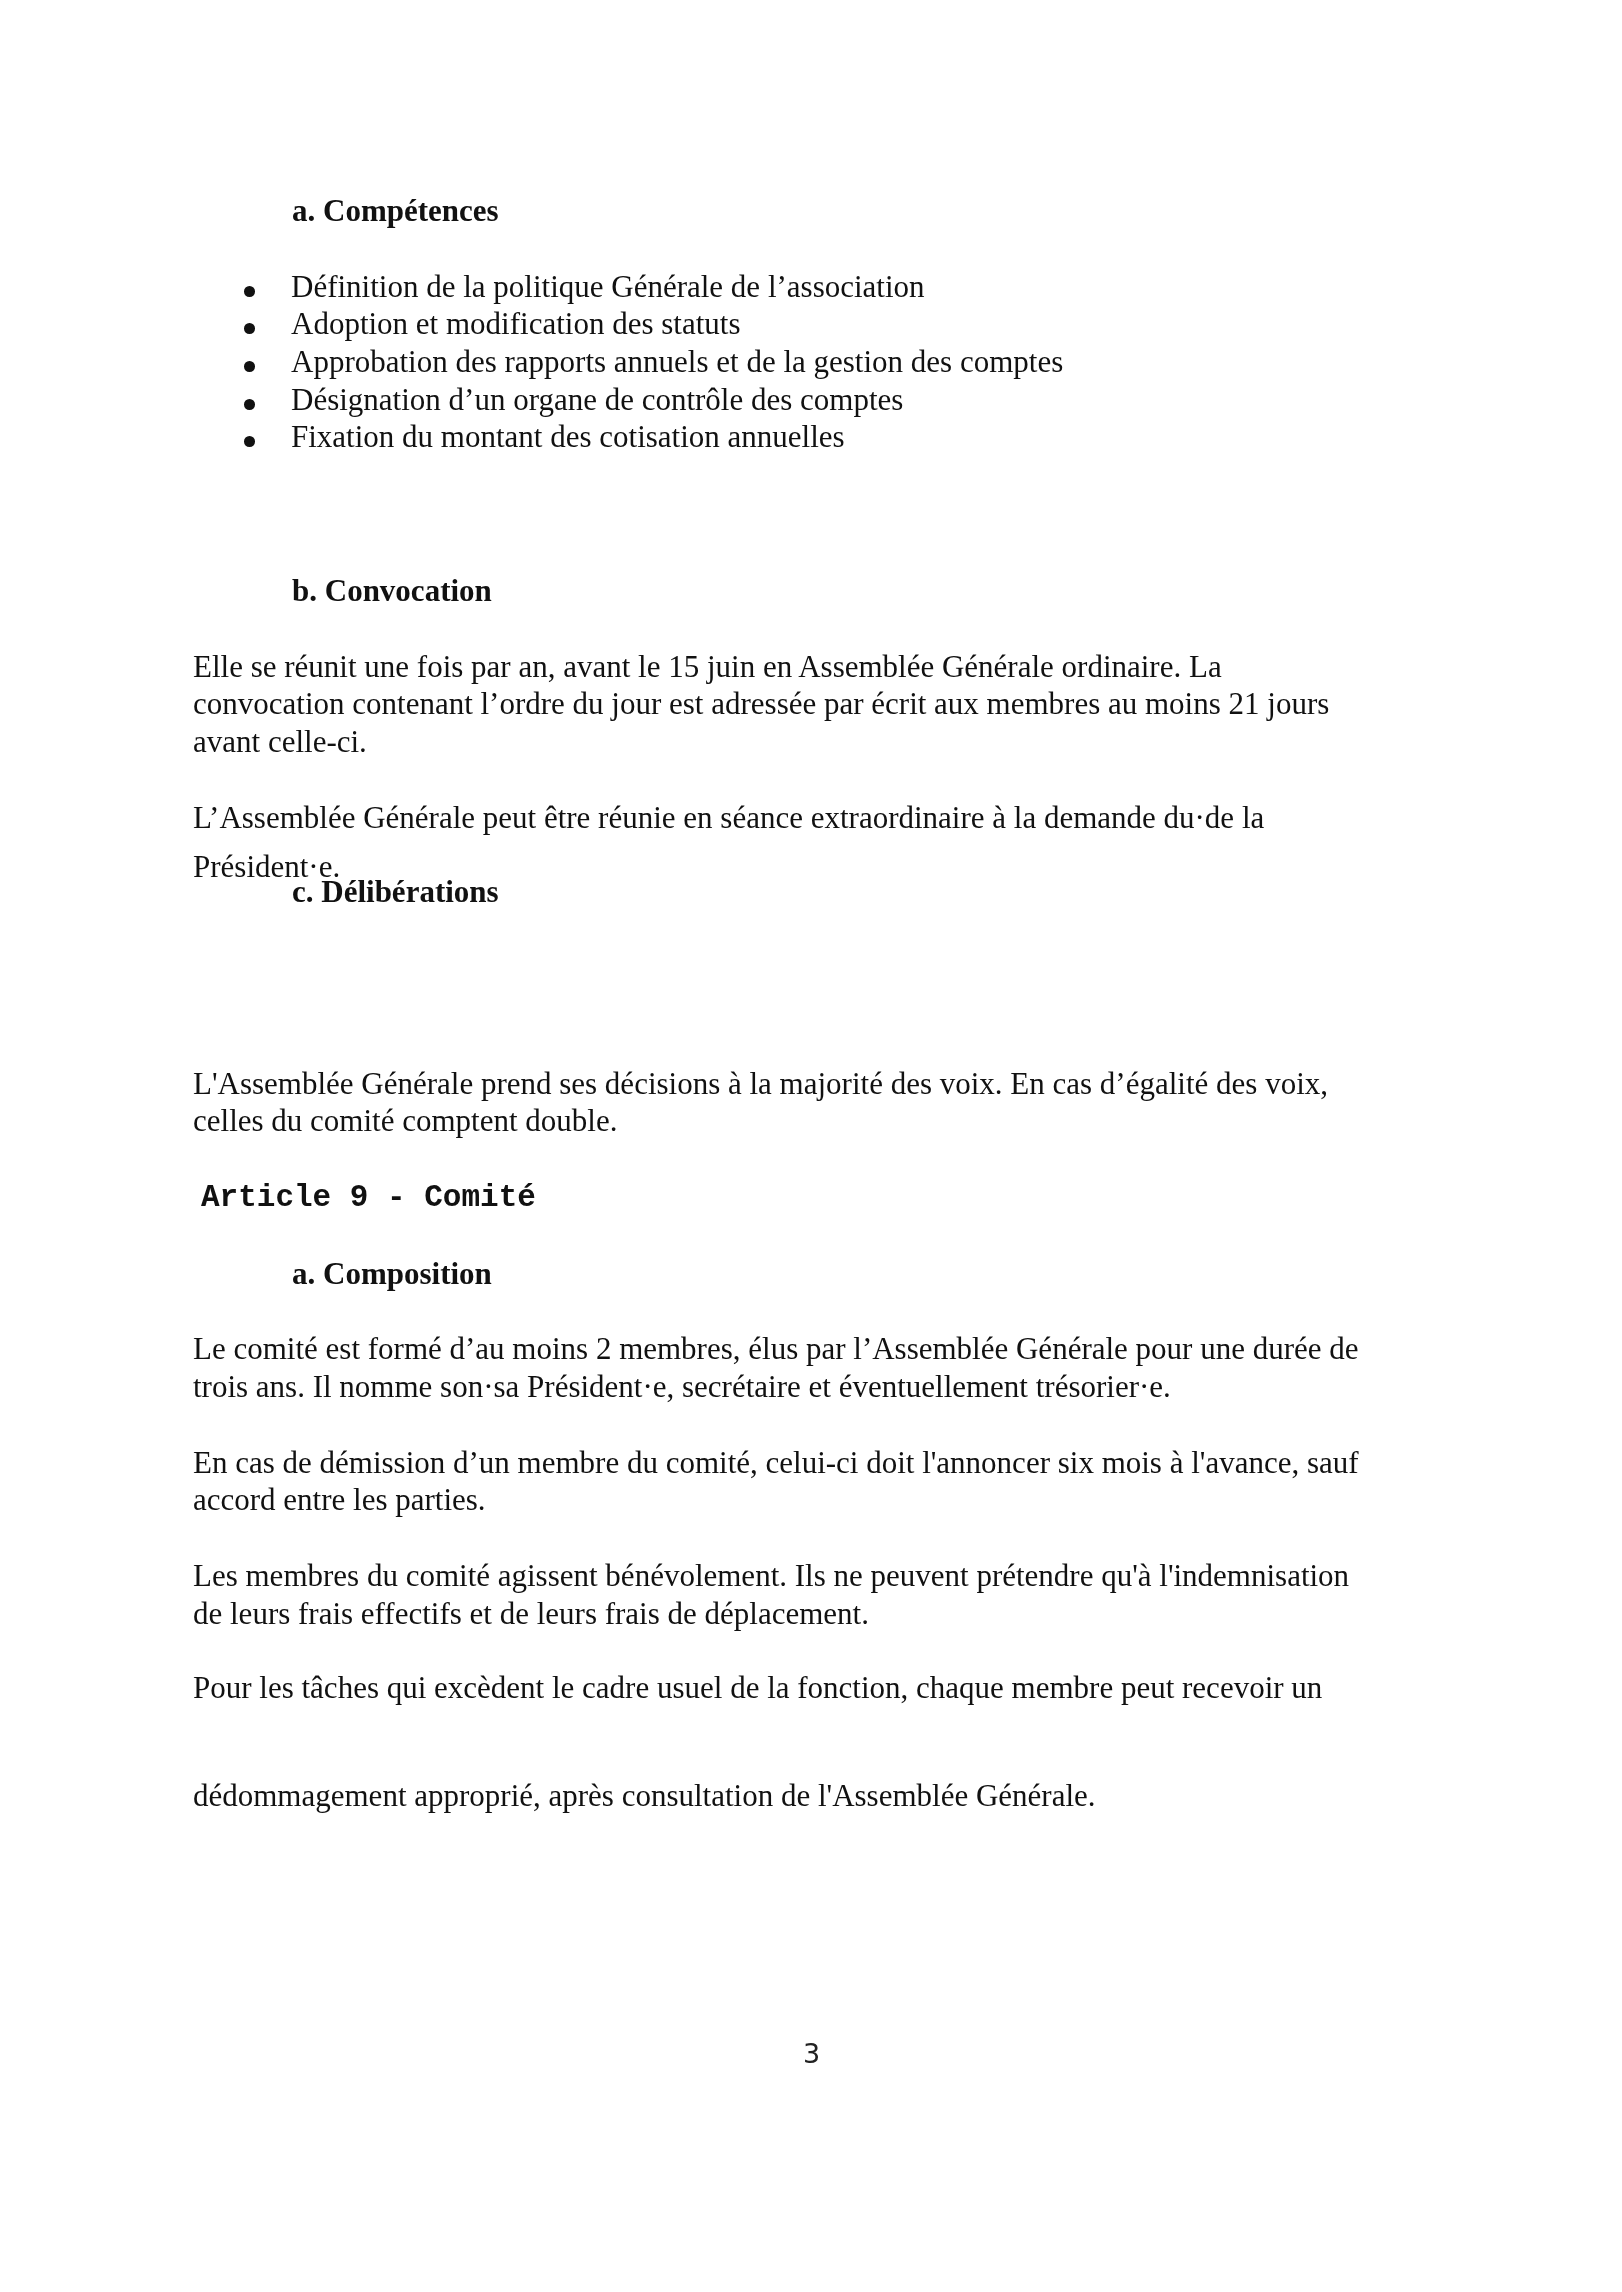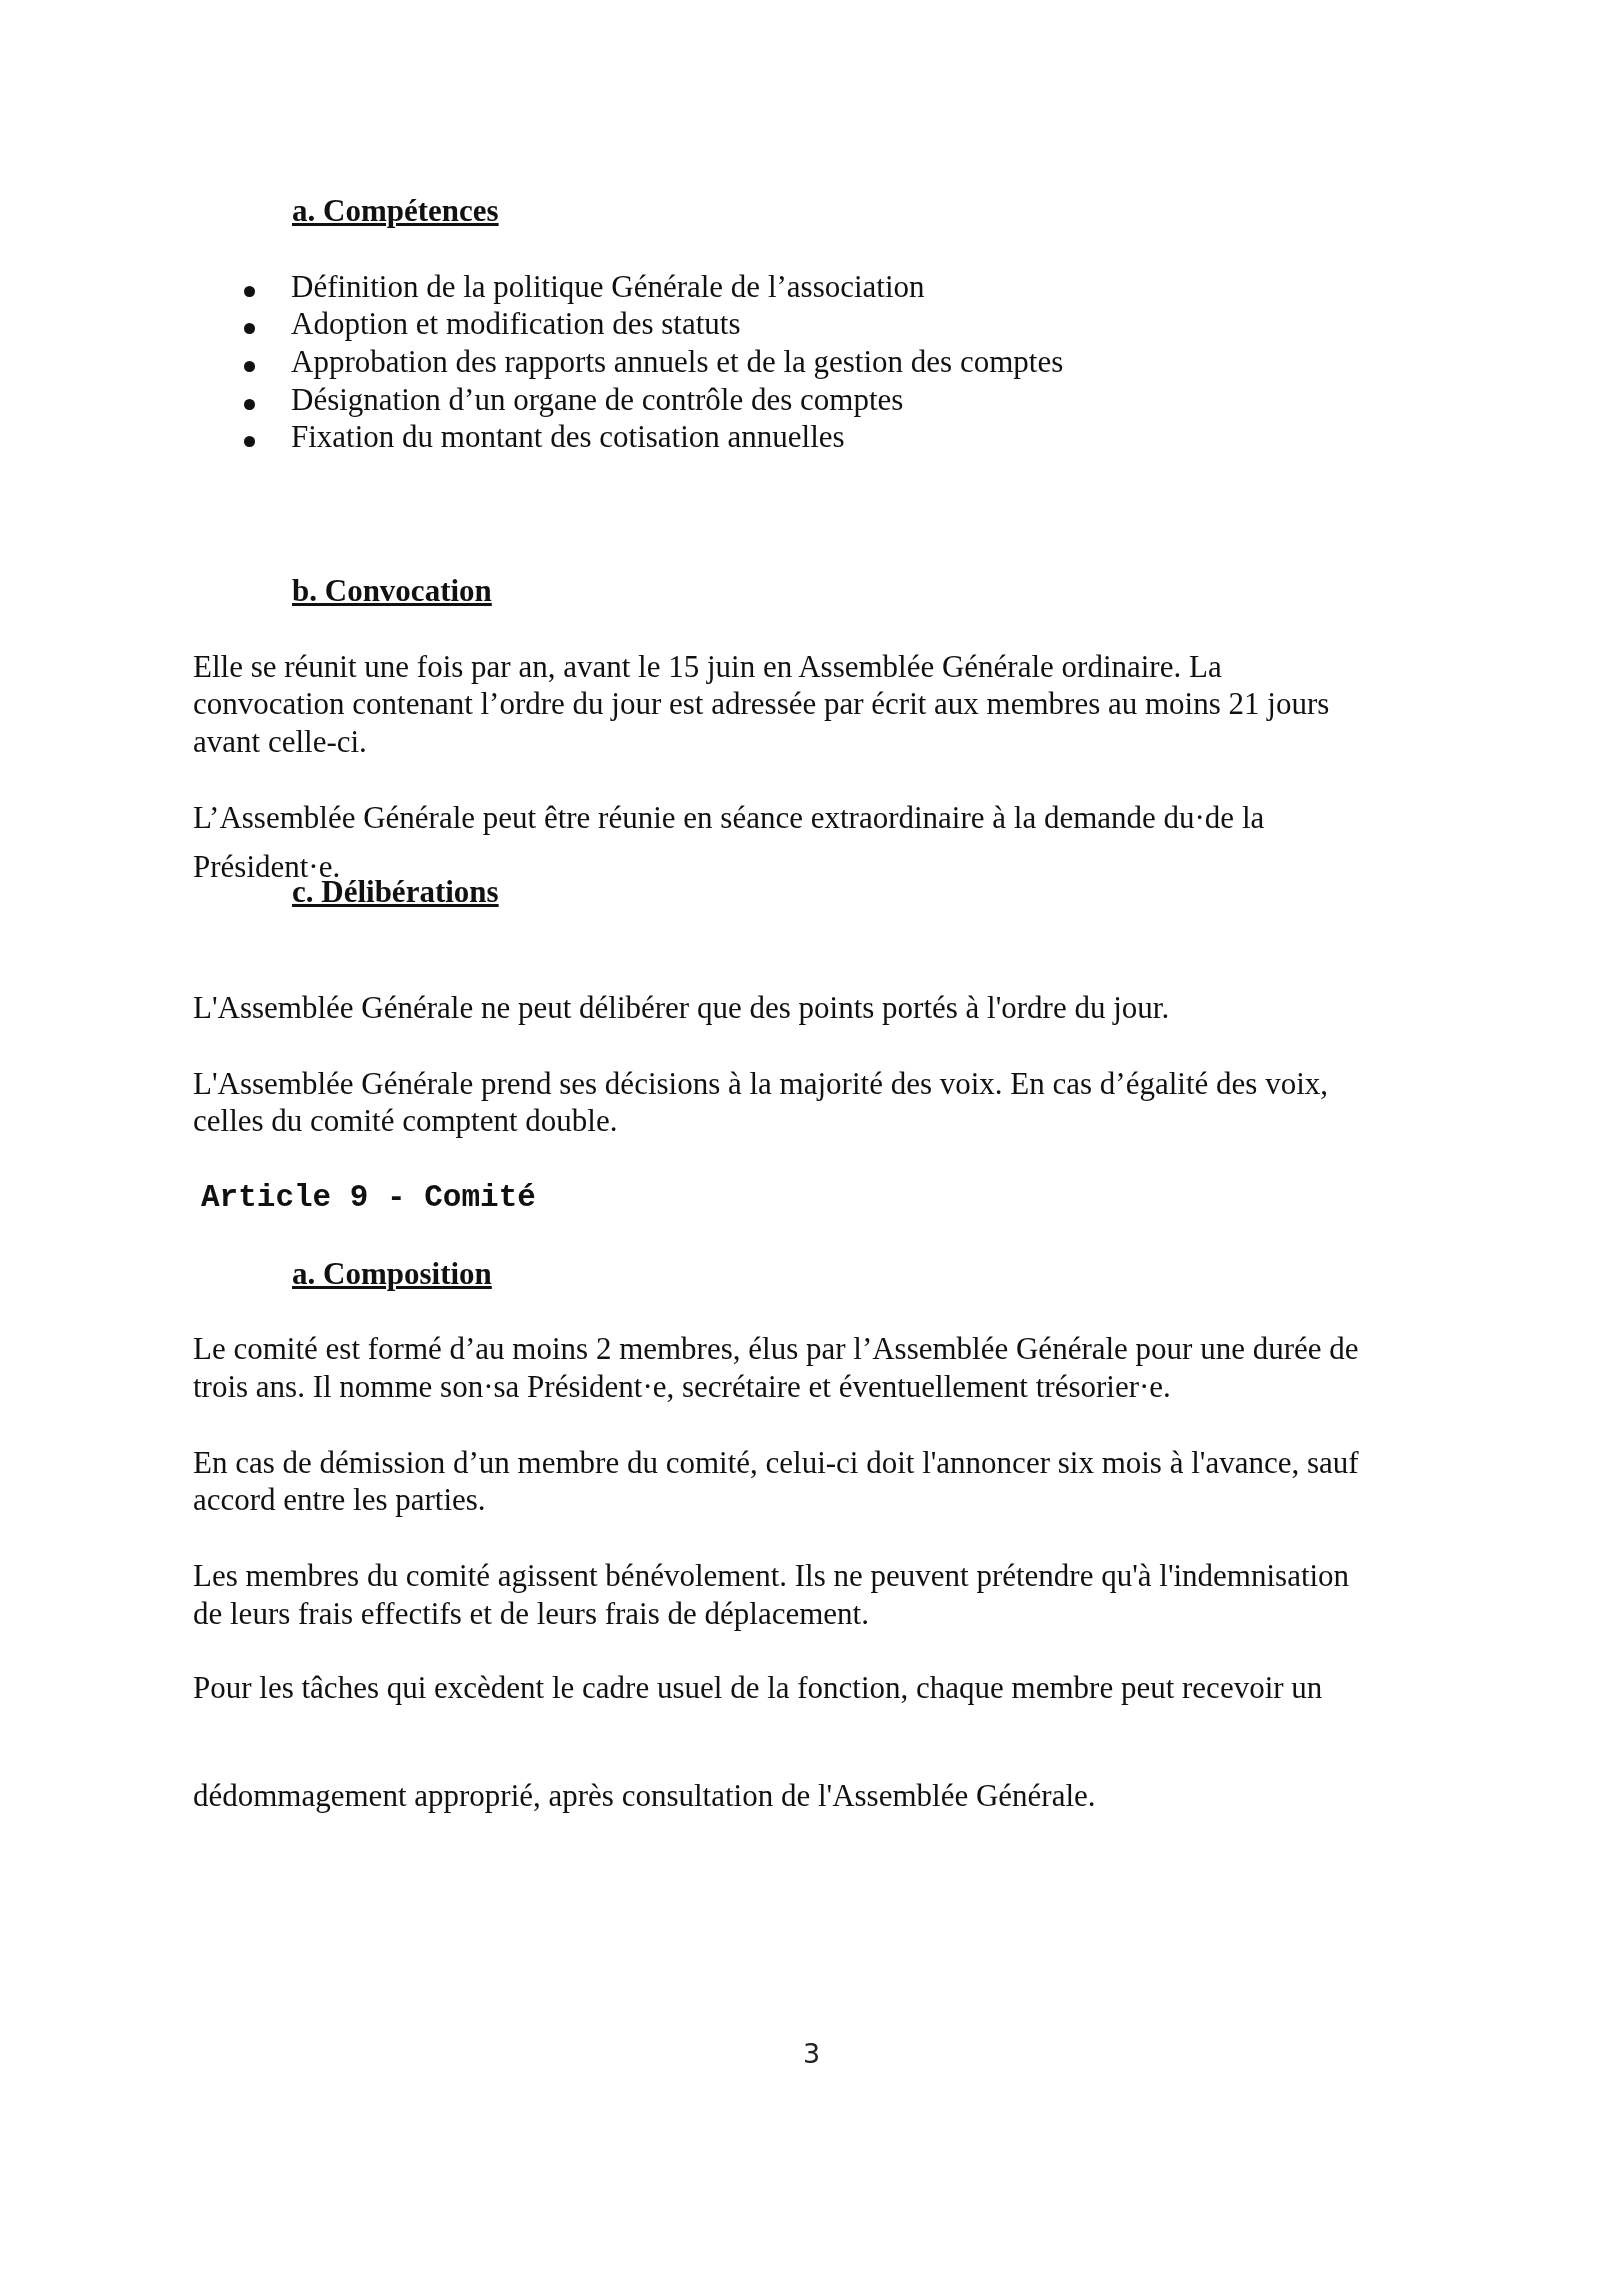--- a/index.html
+++ b/index.html
@@ -8,21 +8,21 @@
   .ln {
     position: absolute;
     left: 193px;
     white-space: pre;
     font-family: "Liberation Serif", serif;
     font-size: 31px;
     line-height: 38px;
     height: 38px;
     color: #111111;
   }
-  .h { left: 292px; font-weight: bold; text-decoration: underline; }
+  .h { left: 292px; font-weight: bold; }
   .h0 { left: 201px; font-weight: bold; font-family: Liberation Mono, monospace; }
   .bl { left: 291px; }
   .bullet {
     position: absolute;
     left: 244px;
     width: 10.7px; height: 10.7px;
     border-radius: 50%;
     background: #111111;
   }
   .pnum {
@@ -74,21 +74,20 @@
     <div class="ln" style="top:723px">avant celle-ci.</div>
   </div>
 
   <div>
     <div class="ln" style="top:799px">L’Assemblée Générale peut être réunie en séance extraordinaire à la demande du·de la</div>
     <div class="ln" style="top:848px">Président·e.</div>
   </div>
 
   <div class="ln h" style="top:873px">c. Délibérations</div>
 
-  <div class="ln" style="top:989px">L'Assemblée Générale ne peut délibérer que des points portés à l'ordre du jour.</div>
 
   <div>
     <div class="ln" style="top:1065px">L'Assemblée Générale prend ses décisions à la majorité des voix. En cas d’égalité des voix,</div>
     <div class="ln" style="top:1102px">celles du comité comptent double.</div>
   </div>
 
   <div class="ln h0" style="top:1179px">Article 9 - Comité</div>
 
   <div class="ln h" style="top:1255px">a. Composition</div>
 

